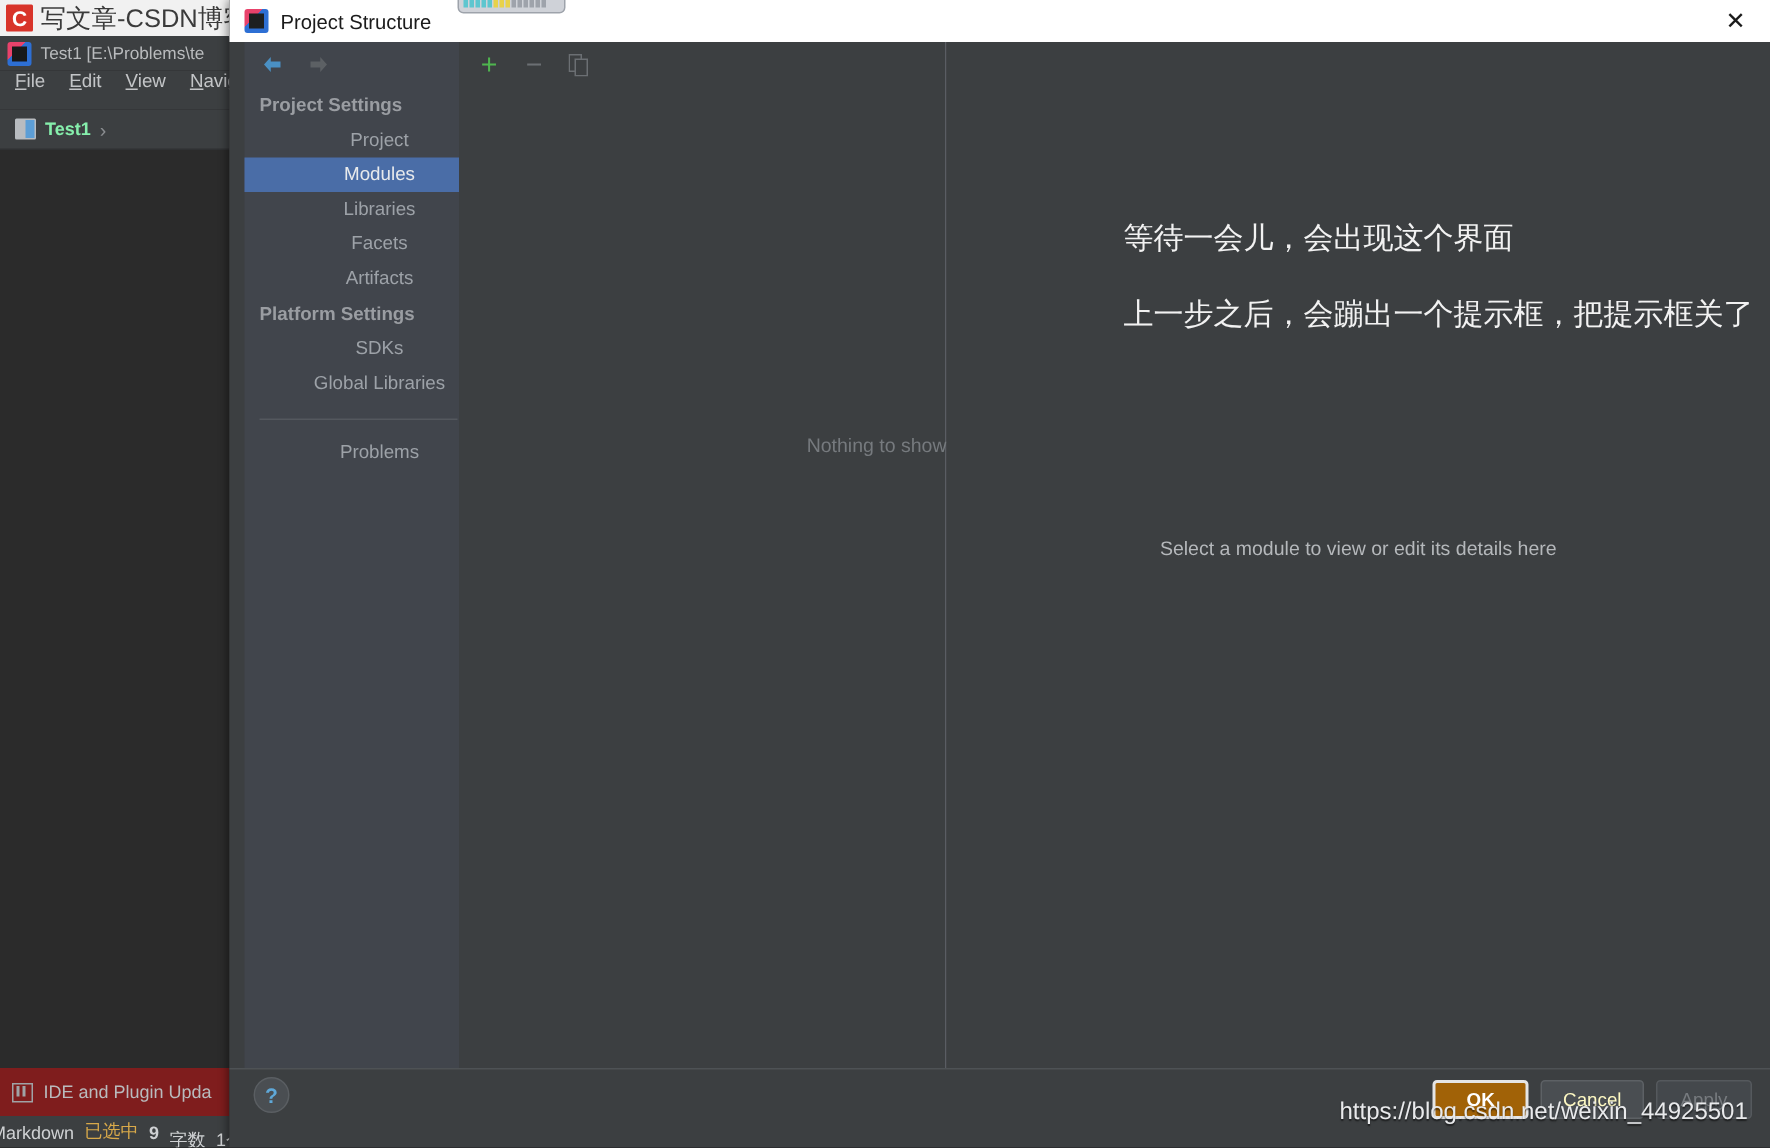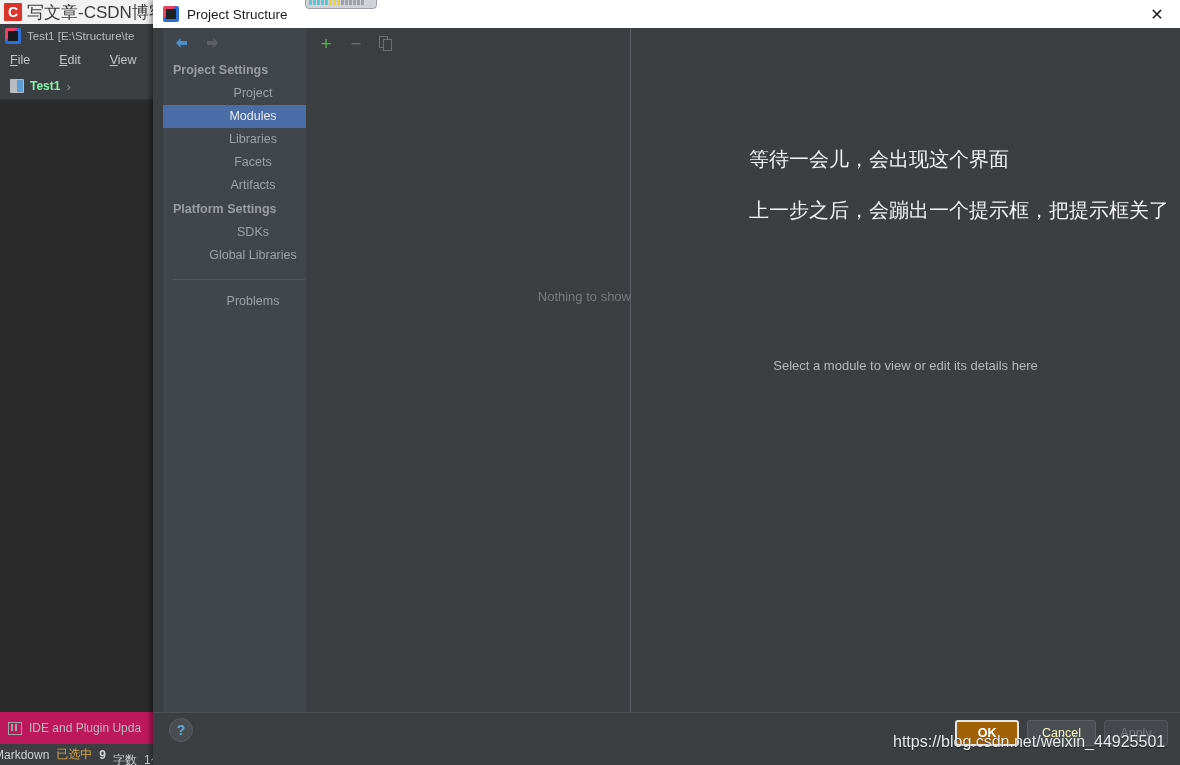--- a/index.html
+++ b/index.html
@@ -83,22 +83,21 @@
     color: #b9bbbd;
     white-space: nowrap;
   }
 
   .ide-menubar {
     position: absolute;
     left: 0; top: 47px;
     width: 153px; height: 26px;
     background: #3c3f41;
     display: flex;
-    align-items: center;
-    gap: 29px;
+    gap: 16px;
     padding-left: 10px;
     overflow: hidden;
     box-sizing: border-box;
   }
   .ide-menu-item {
     font-size: 12.5px;
     color: #c3c5c7;
     white-space: nowrap;
   }
   .ide-menu-item .u { text-decoration: underline; }
@@ -146,21 +145,21 @@
     position: absolute;
     left: 0; top: 100px;
     width: 153px; height: 612px;
     background: #2b2b2b;
   }
 
   .ide-notif {
     position: absolute;
     left: 0; top: 712px;
     width: 153px; height: 32px;
-    background: #be185d;
+    background: #7f1d1d;
     display: flex;
     align-items: center;
     padding-left: 8px;
     overflow: hidden;
     box-sizing: border-box;
   }
   .notif-icon {
     width: 14px; height: 13px;
     flex: none;
     margin-right: 7px;
@@ -492,21 +491,21 @@
 
   <div class="ide-bg">
 
     <div class="browser-tabstrip">
       <div class="browser-tab-icon">C</div>
       <div class="browser-tab-title">写文章-CSDN博客</div>
     </div>
 
     <div class="ide-titlebar">
       <div class="ide-app-icon"></div>
-      <div class="ide-title-text">Test1 [E:\Structure\te</div>
+      <div class="ide-title-text">Test1 [E:\Problems\te</div>
     </div>
 
     <div class="ide-menubar">
       <div class="ide-menu-item">
         <span class="u">F</span><span>ile</span>
       </div>
       <div class="ide-menu-item">
         <span class="u">E</span><span>dit</span>
       </div>
       <div class="ide-menu-item">

